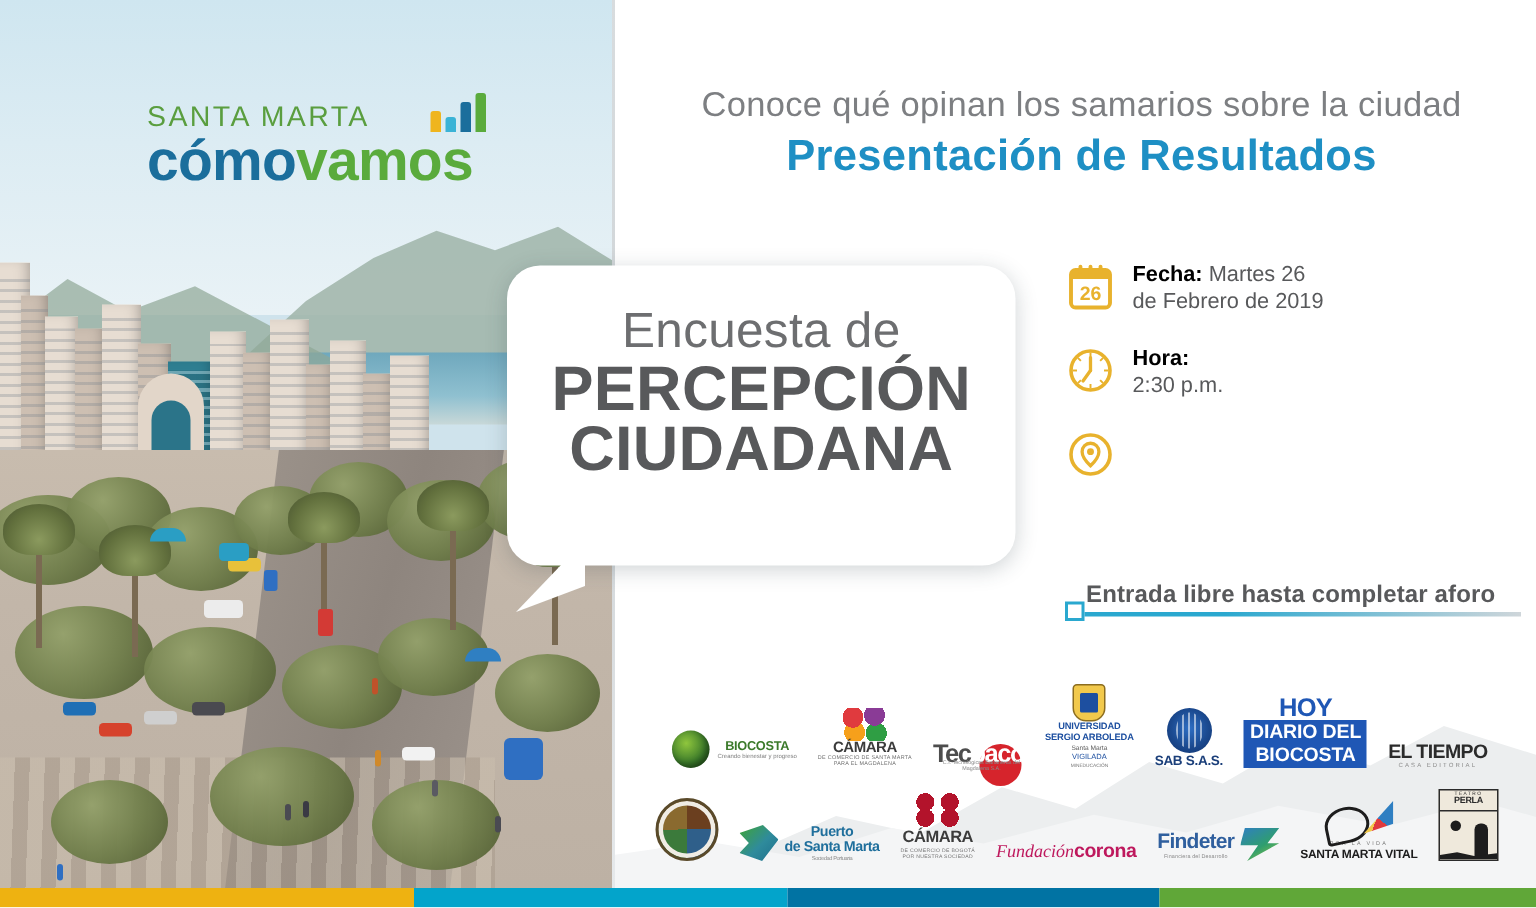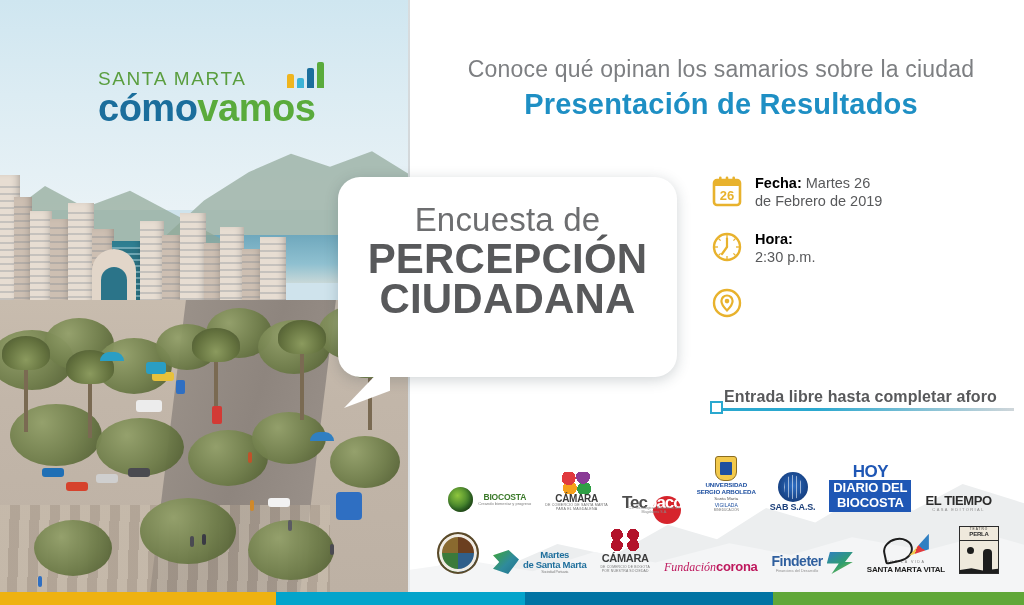--- a/index.html
+++ b/index.html
@@ -648,21 +648,21 @@
 
     <div class="srow srow2">
 
       <div class="slogo umagdalena">
         <span class="um-seal"></span>
       </div>
 
       <div class="slogo puerto">
         <span class="pu-mark"></span>
         <span class="pu-t">
-          <span>Martes</span><br>
+          <span>Puerto</span><br>
           <span>de Santa Marta</span>
           <span class="pu-s">Sociedad Portuaria</span>
         </span>
       </div>
 
       <div class="slogo camara-bog">
         <span class="cb-mark"></span>
         <span class="cb-t">CÁMARA</span>
         <span class="cb-s">DE COMERCIO DE BOGOTÁ</span>
         <span class="cb-s">POR NUESTRA SOCIEDAD</span>

